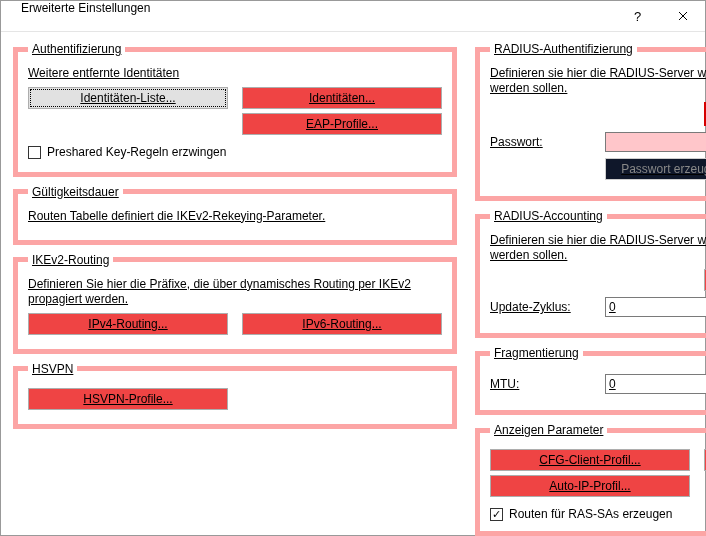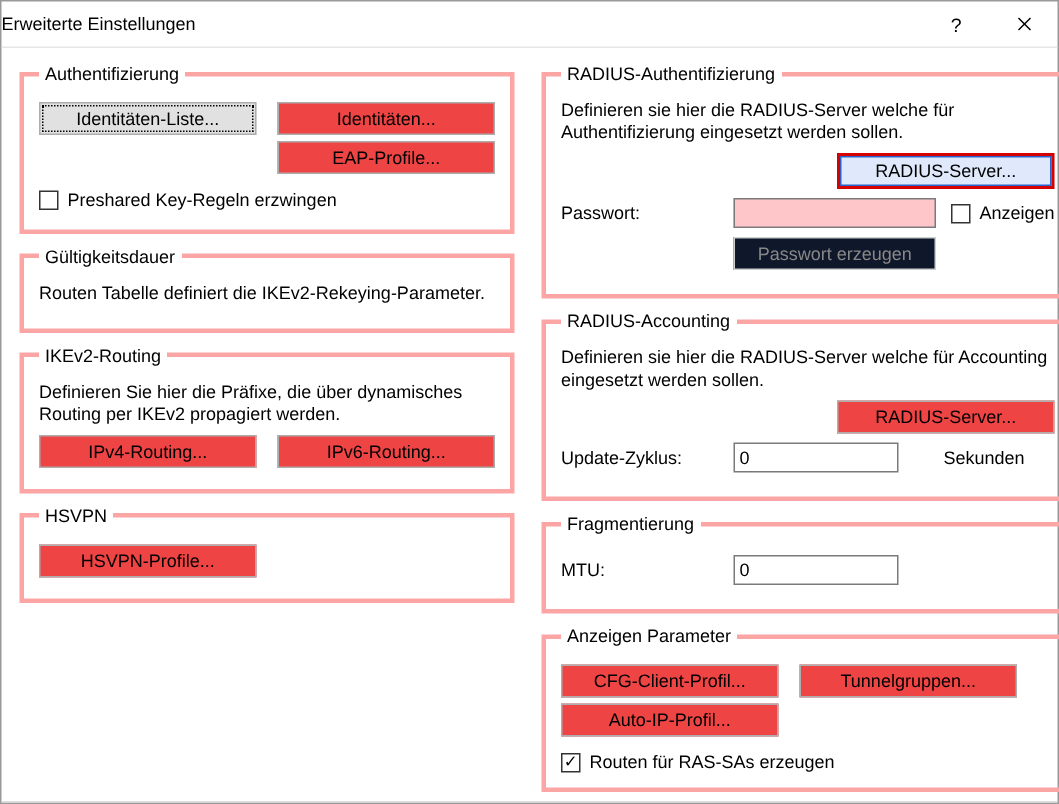--- a/index.html
+++ b/index.html
@@ -16,22 +16,21 @@
     box-sizing: border-box;
     border: 1px solid #999;
     background: #fff;
     position: relative;
     display: flex;
     flex-direction: column;
   }
   .titlebar {
     height: 30px;
     display: flex;
-    align-items: center;
-    padding-left: 0;
+    padding-left: 20px;
     border-bottom: 1px solid #e5e5e5;
     flex: 0 0 auto;
   }
   .titlebar .title {
     flex: 1;
   }
   .titlebar .ctl {
     width: 45px;
     height: 30px;
     display: flex;
@@ -48,23 +47,24 @@
     gap: 18px;
     box-sizing: border-box;
   }
   .col {
     flex: 1;
     display: flex;
     flex-direction: column;
     gap: 8px;
   }
   fieldset.group {
-    border: 3px solid #fca5a5;
+    border: 5px solid #fca5a5;
     margin: 0;
     padding: 8px 10px 10px 10px;
+    text-decoration: underline;
   }
   fieldset.group > legend {
     padding: 0 4px;
     color: #000;
     font-size: 12px;
   }
   .desc {
     margin: 2px 0 6px 0;
     line-height: 1.25;
   }
@@ -74,21 +74,21 @@
     justify-content: center;
     height: 22px;
     min-width: 140px;
     border: 1px solid #adadad;
     background: #ef4444;
     padding: 0 10px;
     box-sizing: border-box;
     font: inherit;
     cursor: default;
   }
-  .btn.wide { width: 145px; }
+  .btn.wide { width: 200px; }
   .btn-row {
     display: flex;
     gap: 14px;
     margin: 4px 0;
   }
   .btn-row.right1 { justify-content: flex-end; }
   .btn.focus-dotted {
     outline: 1px dotted #000;
     outline-offset: -3px;
     background: #e1e1e1;
@@ -174,20 +174,21 @@
         </svg>
     </div>
   </div>
 
   <div class="body">
 
     <div class="col">
 
       <fieldset class="group">
         <legend>Authentifizierung</legend>
+        <div class="desc">Weitere entfernte Identitäten</div>
         <div class="btn-row">
           <button class="btn wide focus-dotted">Identitäten-Liste...</button>
           <button class="btn wide">Identitäten...</button>
         </div>
         <div class="btn-row right1">
           <button class="btn wide">EAP-Profile...</button>
         </div>
         <label class="checkbox">
           <span class="box"></span>
           <span>Preshared Key-Regeln erzwingen</span>

